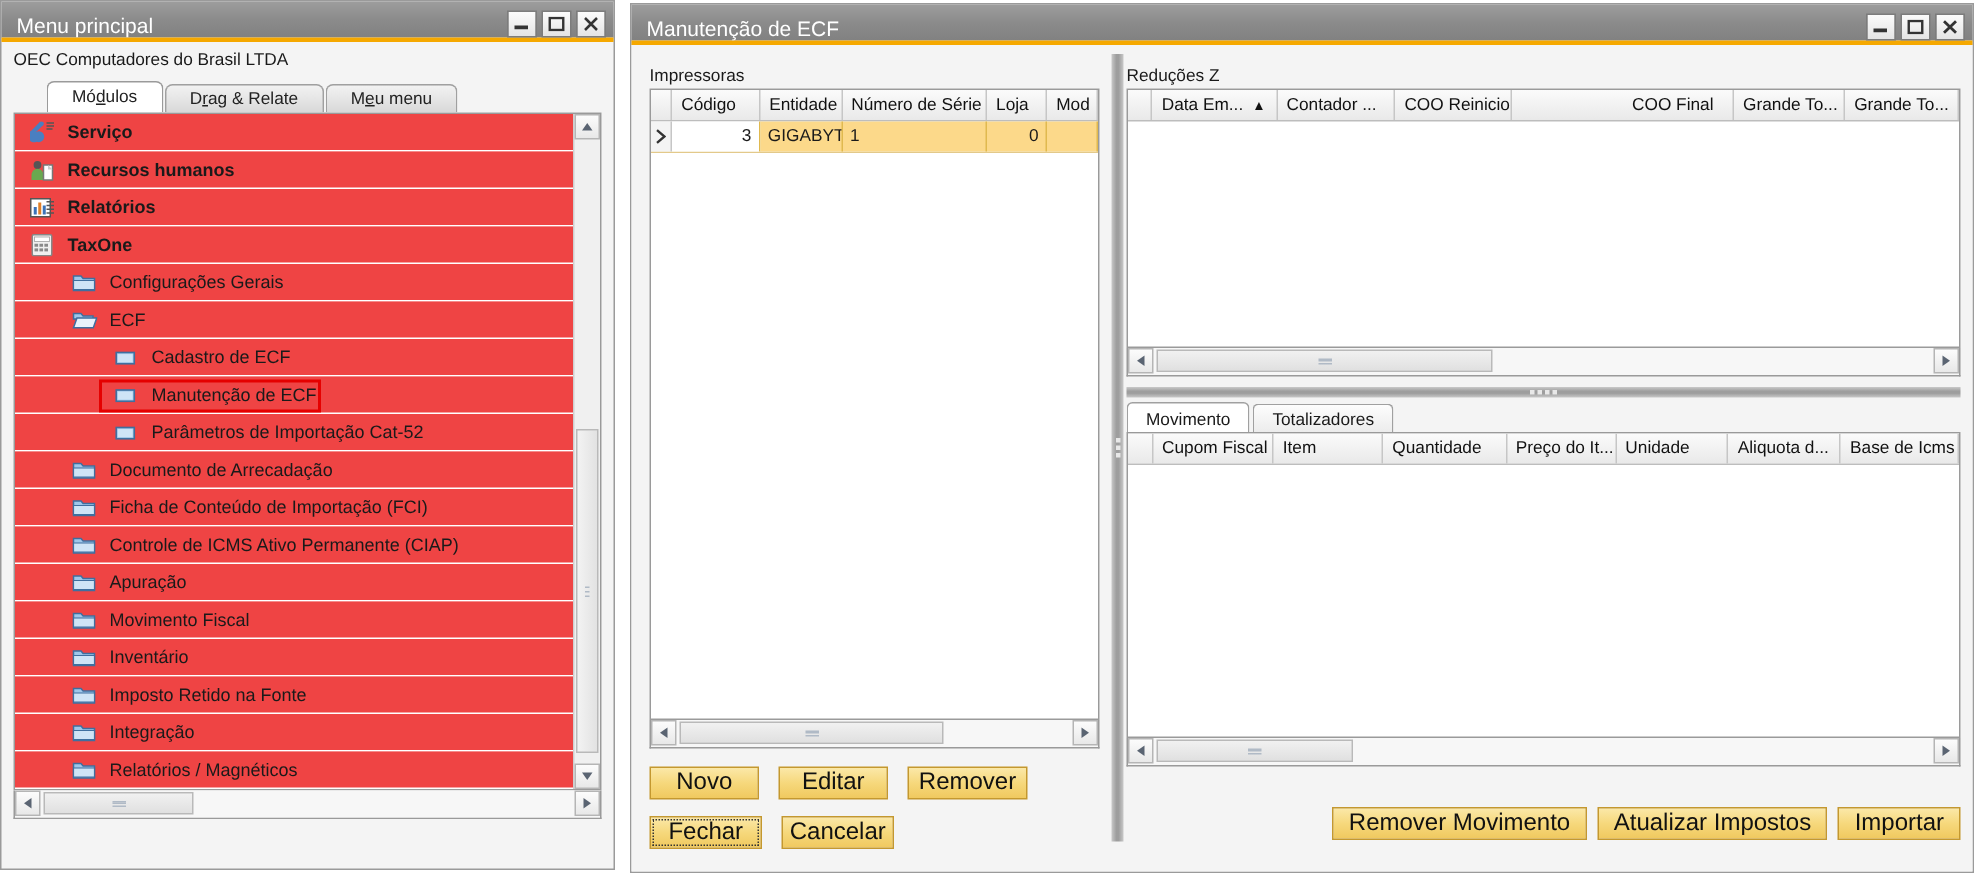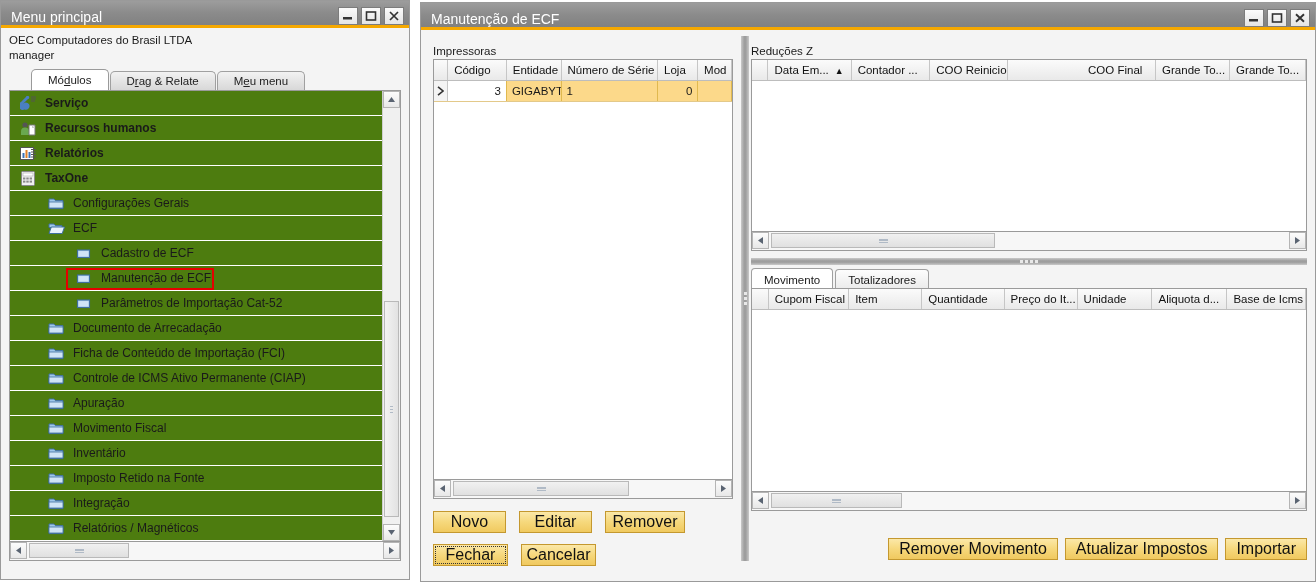--- a/index.html
+++ b/index.html
@@ -72,21 +72,21 @@
     background: #ffffff;
     height: 452px;
     box-sizing: border-box;
     overflow: hidden;
   }
   .tree-scroll-area { position:absolute; left:0; top:0; right:17px; bottom:0; overflow:hidden; }
   .tree-item {
     height: 25px;
     display: flex; align-items: center;
     border-bottom: 1px solid #ffffff;
-    background: #4d7c0f;
+    background: #ef4444;
     font-size: 12px;
     box-sizing: border-box;
     position: relative;
   }
   .tree-item.lvl0 { padding-left: 10px; font-weight: bold; }
   .tree-item.lvl1 { padding-left: 38px; }
   .tree-item.lvl2 { padding-left: 66px; }
   .tree-item .ico { width: 17px; height: 15px; margin-right: 8px; flex: none; position: relative; }
   .tree-item .lbl { white-space: nowrap; }
 
@@ -265,21 +265,20 @@
         <div class="winbtn">
           <svg width="12" height="10" viewBox="0 0 12 10">
               <path d="M2,1 L10,9 M10,1 L2,9" stroke="#333" stroke-width="1.7" fill="none"></path>
             </svg>
         </div>
       </div>
     </div>
 
     <div class="menu-body">
       <div class="company">OEC Computadores do Brasil LTDA</div>
-      <div class="user">manager</div>
 
       <div class="tabs" id="menu-tabs">
           <div class="tab active"><span>Mó<u>d</u>ulos</span></div>
           <div class="tab"><span>D<u>r</u>ag &amp; Relate</span></div>
           <div class="tab"><span>M<u>e</u>u menu</span></div>
         </div>
 
       <div class="tree-wrap">
         <div class="tree-scroll-area" id="tree-list">
             <div class="tree-item lvl0">

